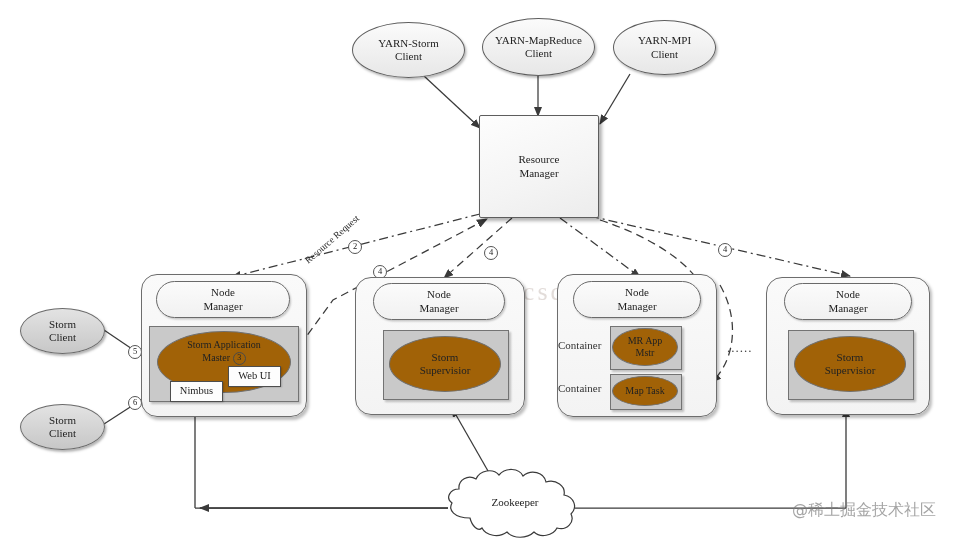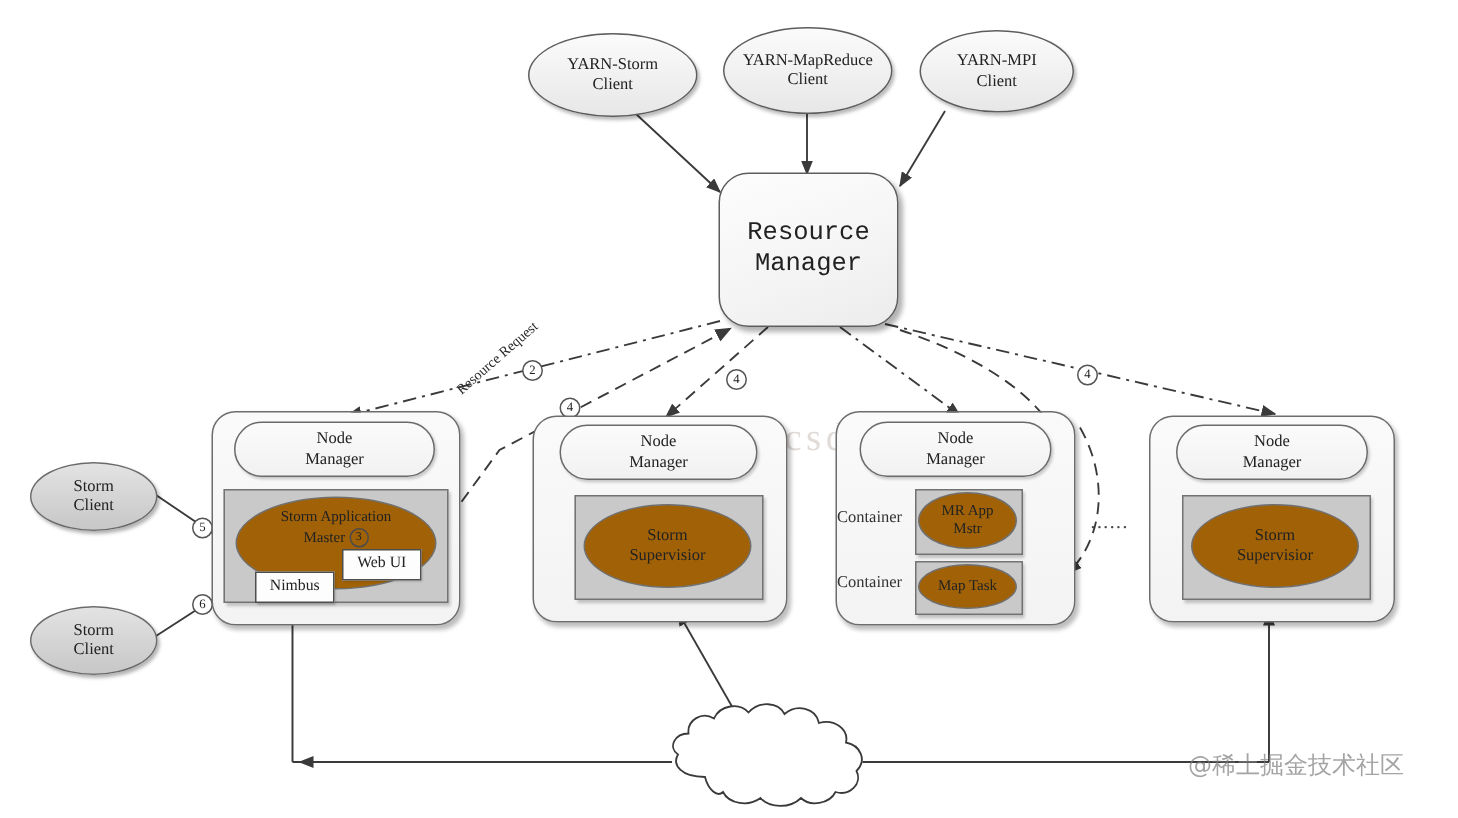--- a/index.html
+++ b/index.html
@@ -26,25 +26,24 @@
     border:1.2px solid #6a6a6a;border-radius:50%;
     background:linear-gradient(180deg,#e3e3e3 0%,#d2d2d2 60%,#c7c7c7 100%);
     box-shadow:1.5px 2px 2.5px rgba(0,0,0,.3);
     font-size:11px;
   }
   .ellipse-plain{
     border:1.1px solid #707070;border-radius:50%;
     background:#a16207;font-size:11px;
   }
   .rm-box{
-    border:1.2px solid #5d5d5d;border-radius:20px;
+    border:1.2px solid #5d5d5d;border-radius:2px;
     background:linear-gradient(160deg,#fdfdfd 0%,#f4f4f4 60%,#ececec 100%);
     box-shadow:2.5px 3px 3.5px rgba(0,0,0,.3);
-    font-size:17px;
-    font-family:Liberation Mono, monospace;
+    font-size:11px;
   }
   .nm-outer{
     border:1.1px solid #6d6d6d;border-radius:16px;
     background:linear-gradient(180deg,#fafafa 0%,#f3f3f3 100%);
     box-shadow:2px 2.5px 3px rgba(0,0,0,.26);
   }
   .nm-pill{
     border:1.1px solid #6a6a6a;border-radius:22px;
     background:linear-gradient(180deg,#fbfbfb 0%,#f1f1f1 100%);
     box-shadow:1.2px 1.5px 2px rgba(0,0,0,.2);
@@ -278,14 +277,17 @@
              C66,1 79,2 83,10
              C91,3 104,6 106,16
              C116,13 126,20 124,29
              C134,31 138,41 131,48
              C135,56 127,65 117,62
              C113,70 100,72 94,66
              C87,73 73,73 67,66
              C59,72 46,70 42,62
              C38,66 32,60 30,52 Z" fill="#ffffff" stroke="#3a3a3a" stroke-width="1.2"></path>
   </svg>
+  <div class="node" style="left:440px;top:466px;width:150px;height:74px;font-size:11px;">
+    <span>Zookeeper</span>
+  </div>
 
 </div>
 
 </body></html>

